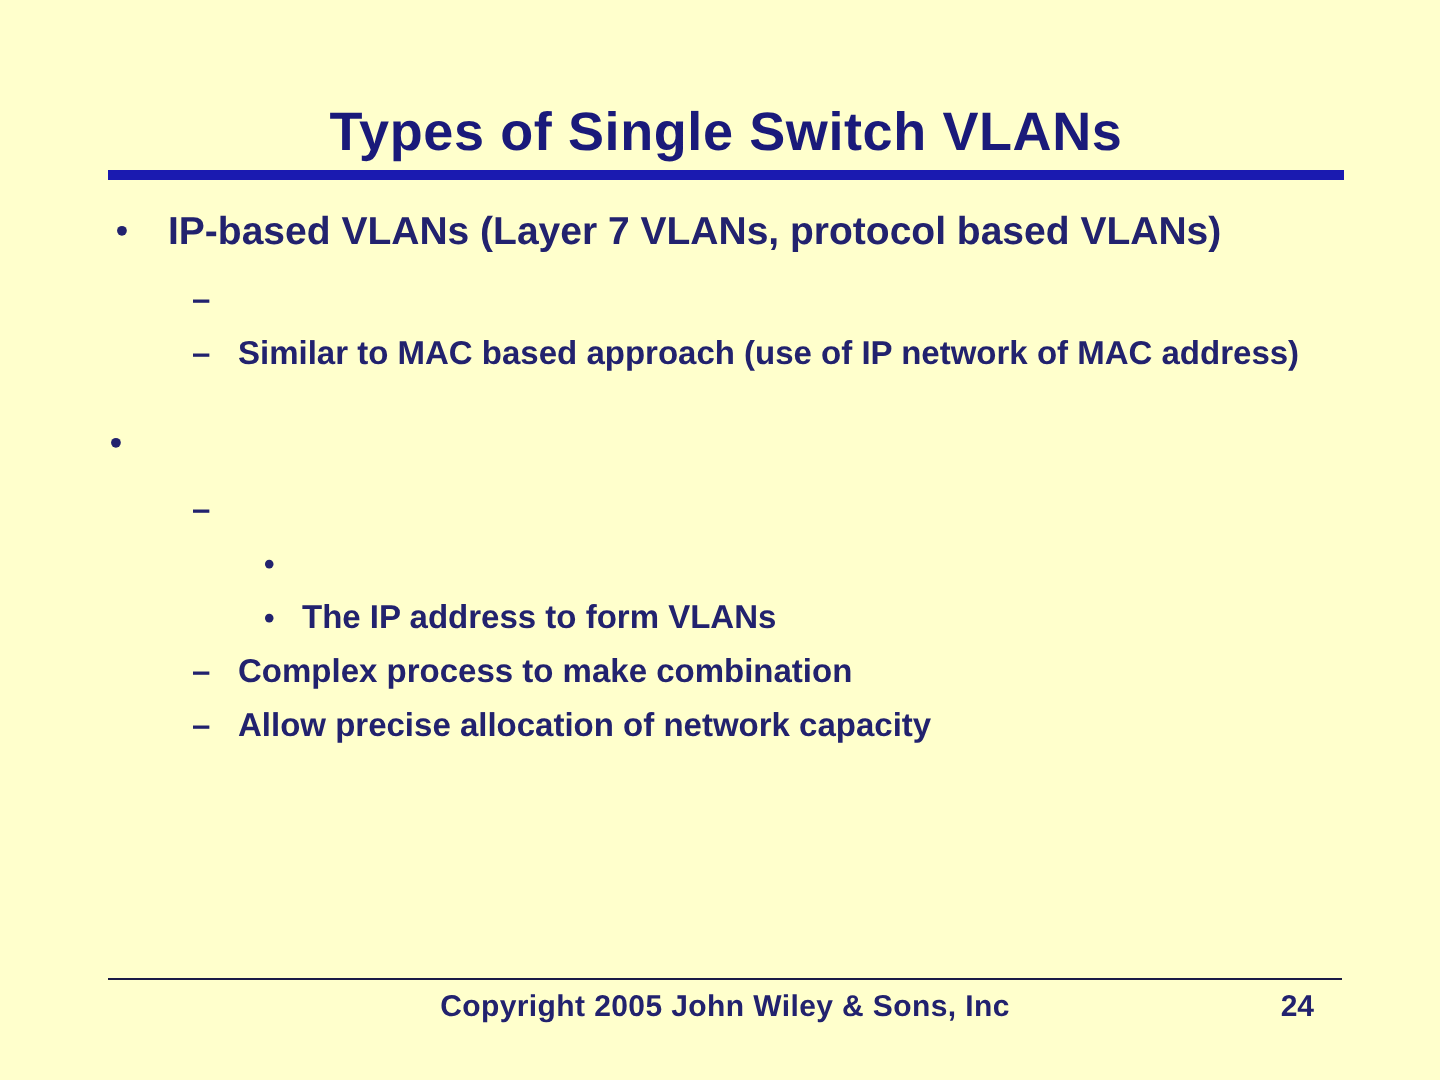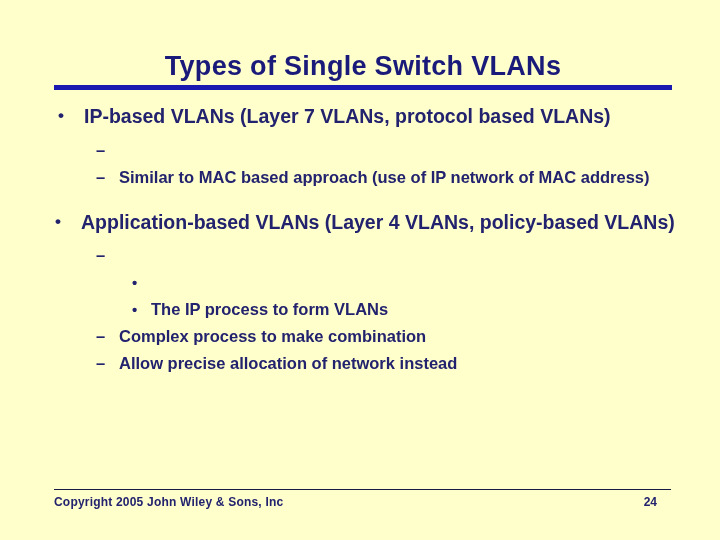--- a/index.html
+++ b/index.html
@@ -123,31 +123,31 @@
   }
   .footer-inner {
     position: relative;
     height: 22px;
     margin-top: 5px;
   }
   .footer-copy {
     position: absolute;
     left: 0;
     right: 0;
-    text-align: left;
-    font-size: 12px;
+    text-align: center;
+    font-size: 15px;
     font-weight: bold;
     color: #22226e;
     letter-spacing: 0.2px;
   }
   .footer-page {
     position: absolute;
     right: 14px;
     top: 0;
-    font-size: 12px;
+    font-size: 15px;
     font-weight: bold;
     color: #22226e;
   }
 </style>
 </head>
 <body>
 
 <div class="slide">
 
   <div class="title-block">
@@ -166,44 +166,43 @@
       <span class="marker">–</span>
     </div>
 
     <div class="row lvl2 indent-l2 gap-sm">
       <span class="marker">–</span>
       <span class="txt">Similar to MAC based approach (use of IP network of MAC address)</span>
     </div>
 
     <div class="row lvl1 indent-l1b gap-lg">
       <span class="marker">•</span>
-      <span class="txt">Application-based VLANs (Layer 4 VLANs, policy-based VLANs)</span>
     </div>
 
     <div class="row lvl2 indent-l2 gap-md">
       <span class="marker">–</span>
     </div>
 
     <div class="row lvl3 indent-l3 gap-sm">
       <span class="marker">•</span>
     </div>
 
     <div class="row lvl3 indent-l3 gap-sm">
       <span class="marker">•</span>
-      <span class="txt">The IP process to form VLANs</span>
+      <span class="txt">The IP address to form VLANs</span>
     </div>
 
     <div class="row lvl2 indent-l2 gap-sm">
       <span class="marker">–</span>
       <span class="txt">Complex process to make combination</span>
     </div>
 
     <div class="row lvl2 indent-l2 gap-sm">
       <span class="marker">–</span>
-      <span class="txt">Allow precise allocation of network instead</span>
+      <span class="txt">Allow precise allocation of network capacity</span>
     </div>
 
   </div>
 
   <div class="footer">
     <div class="footer-rule"></div>
     <div class="footer-inner">
       <div class="footer-copy">Copyright 2005 John Wiley &amp; Sons, Inc</div>
       <div class="footer-page">24</div>
     </div>

